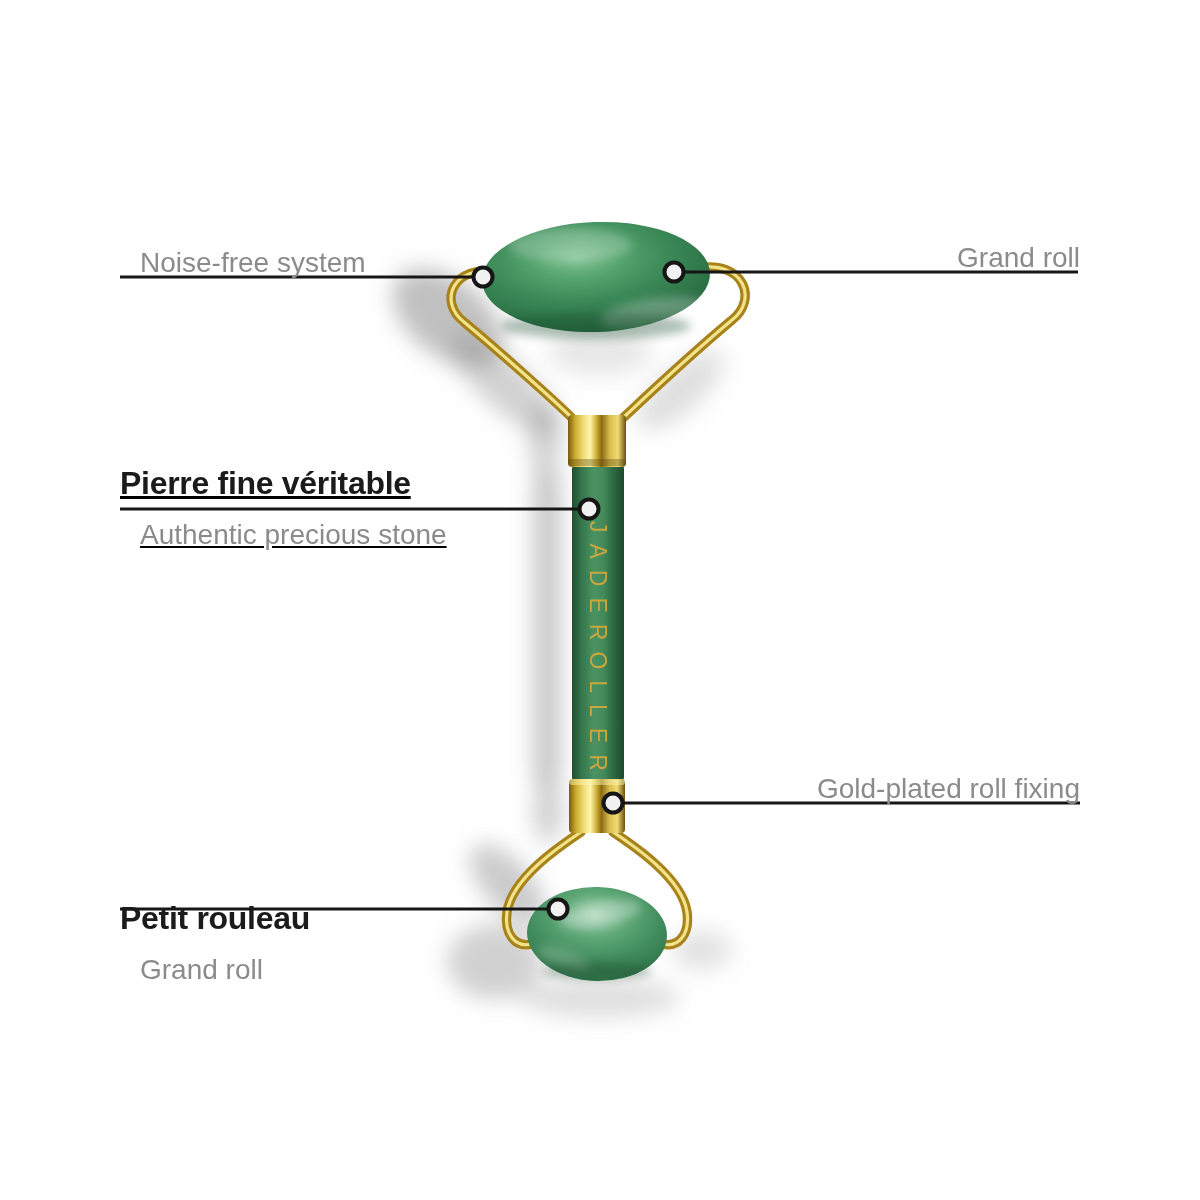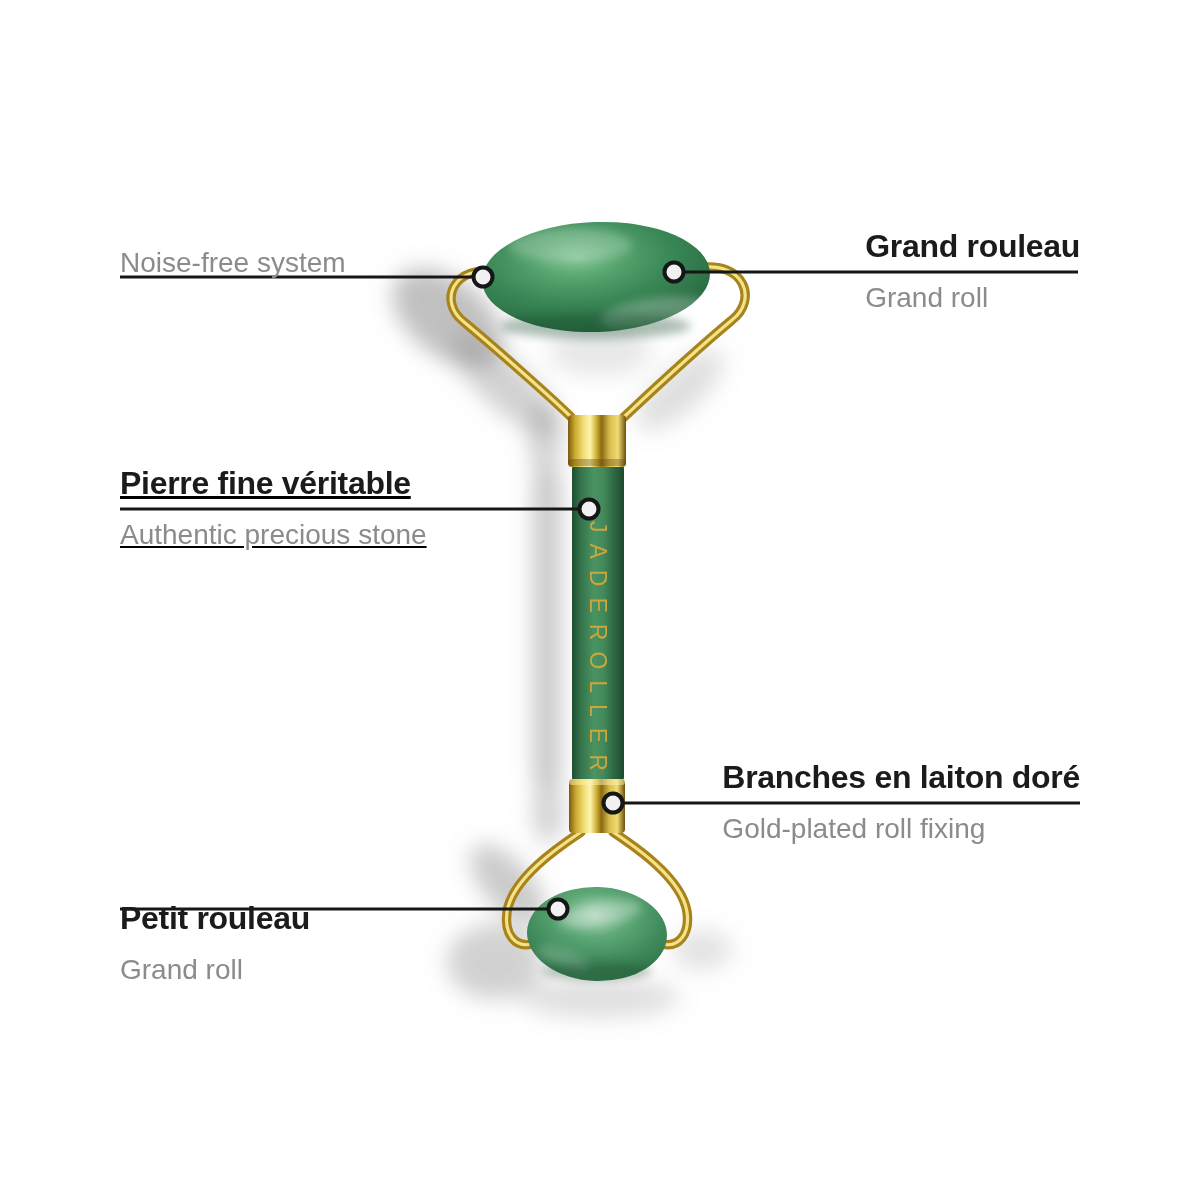--- a/index.html
+++ b/index.html
@@ -9,21 +9,21 @@
   }
   #stage{position:absolute;left:0;top:0;width:1200px;height:1200px;}
   svg{position:absolute;left:0;top:0;}
   .anno{position:absolute;width:max-content;}
   .anno .title{
     font-size:32px;font-weight:700;color:#1b1b1b;line-height:40px;
     letter-spacing:-0.3px;white-space:nowrap;
   }
   .anno .subtitle{
     font-size:28px;font-weight:400;color:#8b8b8b;line-height:36px;
-    margin-top:14px;white-space:nowrap;
+    margin-top:14px;white-space:nowrap;margin-left:20px;
   }
   .anno.left-side{left:120px;}
   .anno.right-side{right:120px;}
   #anno-noise{top:231px;}
   #anno-large{top:226px;}
   #anno-stone{top:463px;text-decoration:underline;}
   #anno-brass{top:757px;}
   #anno-small{top:898px;}
 </style>
 </head>
@@ -143,31 +143,29 @@
       <circle cx="613" cy="803" r="9.5"></circle>
       <circle cx="558" cy="909" r="9.5"></circle>
     </g>
   </svg>
 
   <div class="anno left-side" id="anno-noise">
     <div class="subtitle">Noise-free system</div>
   </div>
 
   <div class="anno right-side" id="anno-large">
-    <div class="title">Grand rouleau</div>
     <div class="subtitle">Grand roll</div>
   </div>
 
   <div class="anno left-side" id="anno-stone">
     <div class="title">Pierre fine véritable</div>
     <div class="subtitle">Authentic precious stone</div>
   </div>
 
   <div class="anno right-side" id="anno-brass">
-    <div class="title">Branches en laiton doré</div>
     <div class="subtitle">Gold-plated roll fixing</div>
   </div>
 
   <div class="anno left-side" id="anno-small">
     <div class="title">Petit rouleau</div>
     <div class="subtitle">Grand roll</div>
   </div>
 
 </div>
 

